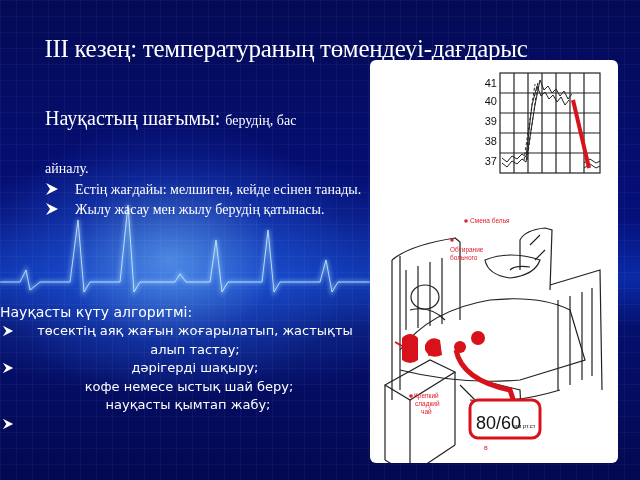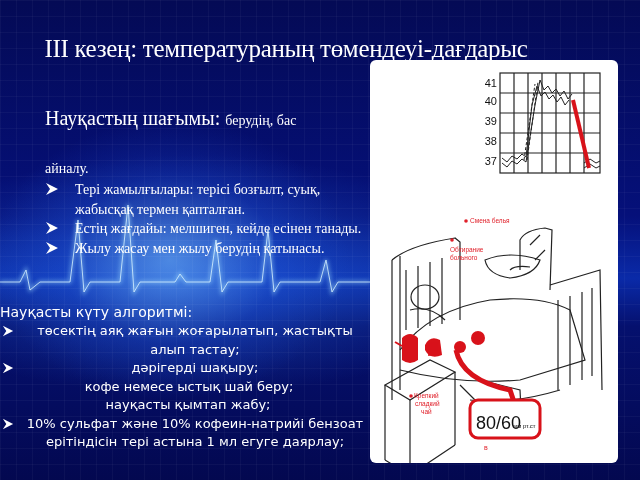--- a/index.html
+++ b/index.html
@@ -77,26 +77,20 @@
 
 <div class="title">III кезең: температураның төмендеуі-дағдарыс</div>
 
 <div class="complaints">
   <div class="head">
     <span>Науқастың шағымы:</span>
     <small>берудің, бас</small>
   </div>
   <div class="cont">айналу.</div>
   <ul class="blist">
-    <li>
-      <svg class="arrow" viewBox="0 0 14 14">
-          <path d="M1 1 L13 7 L1 13 L5 7 Z" fill="#ffffff"></path>
-        </svg>
-      <span>Тері жамылғылары: терісі бозғылт, суық, жабысқақ термен қапталған.</span>
-    </li>
     <li>
       <svg class="arrow" viewBox="0 0 14 14">
           <path d="M1 1 L13 7 L1 13 L5 7 Z" fill="#ffffff"></path>
         </svg>
       <span>Естің жағдайы: мелшиген, кейде есінен танады.</span>
     </li>
     <li>
       <svg class="arrow" viewBox="0 0 14 14">
           <path d="M1 1 L13 7 L1 13 L5 7 Z" fill="#ffffff"></path>
         </svg>
@@ -118,21 +112,20 @@
         <path d="M1 1 L13 7 L1 13 L5 7 Z" fill="#ffffff"></path>
       </svg>
     <span>дәрігерді шақыру;</span>
   </div>
   <div class="line plain">кофе немесе ыстық шай беру;</div>
   <div class="line indent">науқасты қымтап жабу;</div>
   <div class="line bul">
     <svg class="arrow" viewBox="0 0 14 14">
         <path d="M1 1 L13 7 L1 13 L5 7 Z" fill="#ffffff"></path>
       </svg>
-    <span>10% сульфат және 10% кофеин-натрийі бензоат ерітіндісін тері астына 1 мл егуге даярлау;</span>
   </div>
 </div>
 
 <div class="panel">
   <svg width="248" height="403" viewBox="0 0 248 403">
 
     <g>
       <g stroke="#222" stroke-width="1.2" fill="none">
         <rect x="130" y="13" width="100" height="100"></rect>
         <line x1="144" y1="13" x2="144" y2="113"></line>

